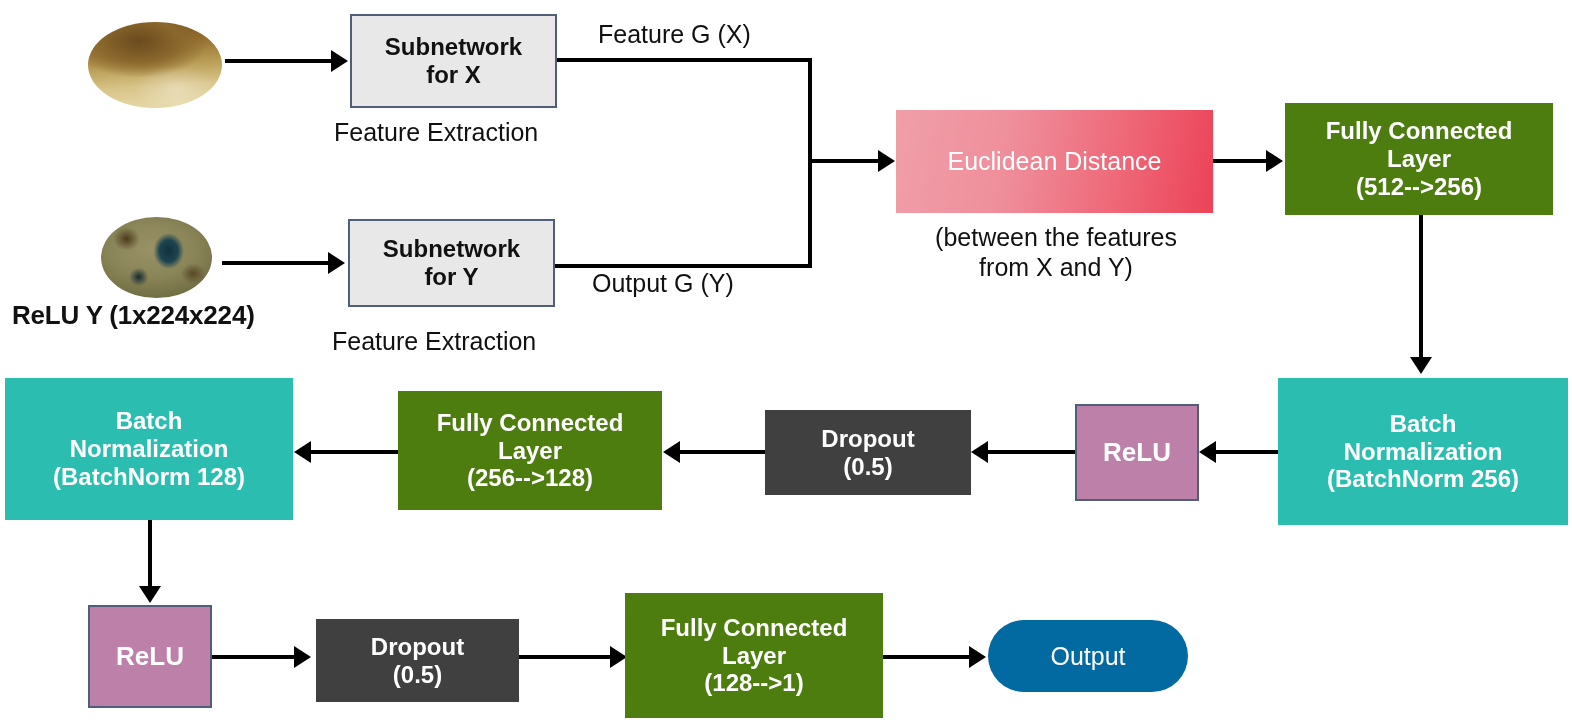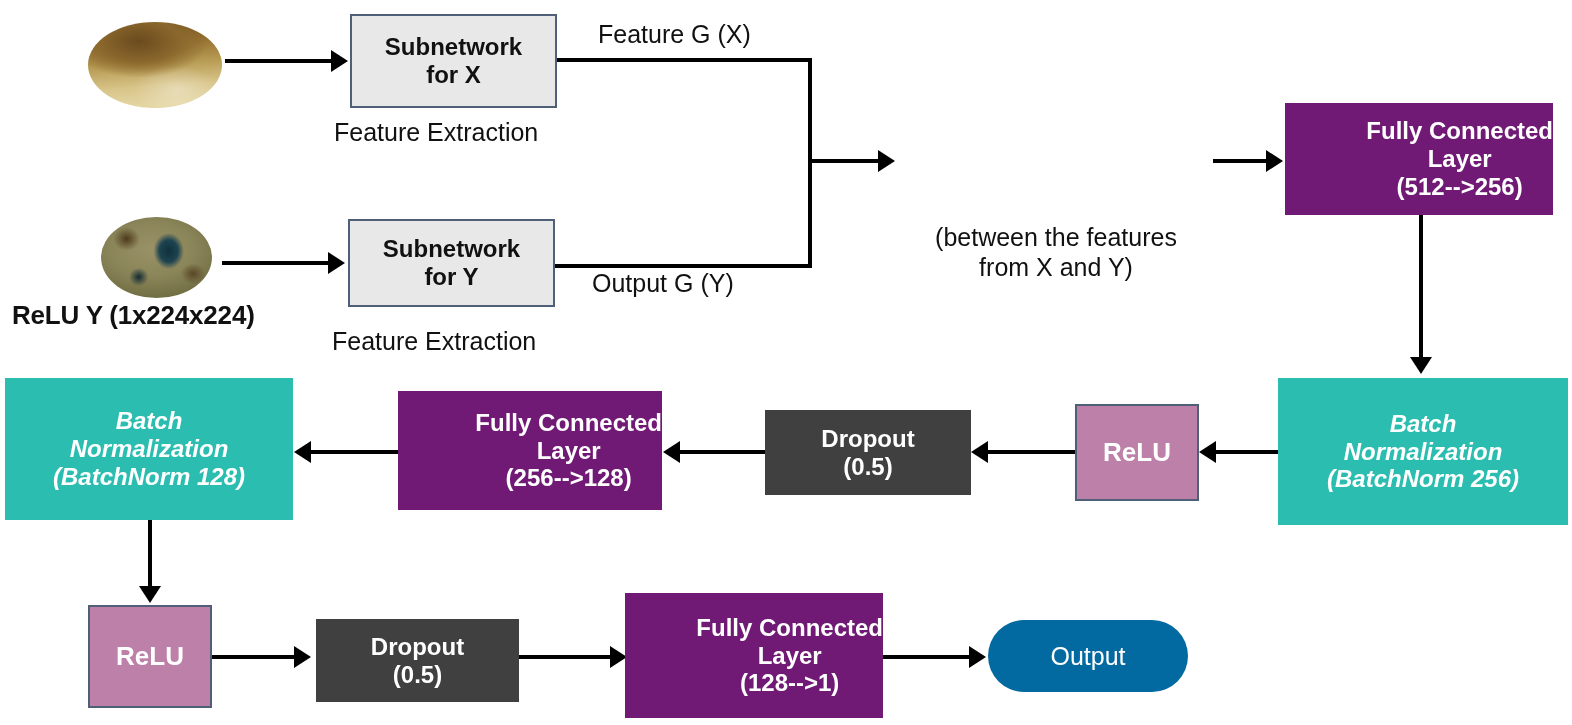--- a/index.html
+++ b/index.html
@@ -35,32 +35,30 @@
     font-size: 25px;
     font-weight: 400;
   }
   .euclid {
     background: linear-gradient(100deg, #ef9fa8 0%, #ef8f9c 35%, #ee6878 70%, #ec4257 100%);
     color: #ffffff;
     font-size: 25px;
     font-weight: 500;
   }
   .fc {
-    background: #701a75;
-    color: #ffffff;
-    font-size: 24px;
-    font-weight: 600;
-    justify-content: flex-end;
+    background: #4d7c0f;
+    color: #ffffff;
+    font-size: 24px;
+    font-weight: 600;
   }
   .bn {
     background: #2bbeb0;
     color: #ffffff;
     font-size: 24px;
     font-weight: 600;
-    font-style: italic;
   }
   .relu {
     background: #bd80a8;
     border: 2px solid #4f5f77;
     color: #ffffff;
     font-size: 26px;
     font-weight: 700;
   }
   .dropout {
     background: #404040;
@@ -187,20 +185,23 @@
 
   <div class="label lbl-feat" style="left:592px; top:269px; width:240px;">Output G (Y)</div>
 
   <div class="hline" style="left:555px; top:264px; width:257px;"></div>
 
   <div class="vline" style="left:808px; top:58px; height:210px;"></div>
 
   <div class="hline" style="left:808px; top:159px; width:72px;"></div>
   <div class="arrow right" style="left:878px; top:150px;"></div>
 
+  <div class="node euclid" style="left:896px; top:110px; width:317px; height:103px;">
+    <span>Euclidean Distance</span>
+  </div>
 
   <div class="label lbl-fe" style="left:900px; top:222px; width:312px; text-align:center; line-height:1.2;">(between the features
 from X and Y)</div>
 
   <div class="hline" style="left:1213px; top:159px; width:55px;"></div>
   <div class="arrow right" style="left:1266px; top:150px;"></div>
 
   <div class="node fc" style="left:1285px; top:103px; width:268px; height:112px;">
     <span>Fully Connected
 Layer

